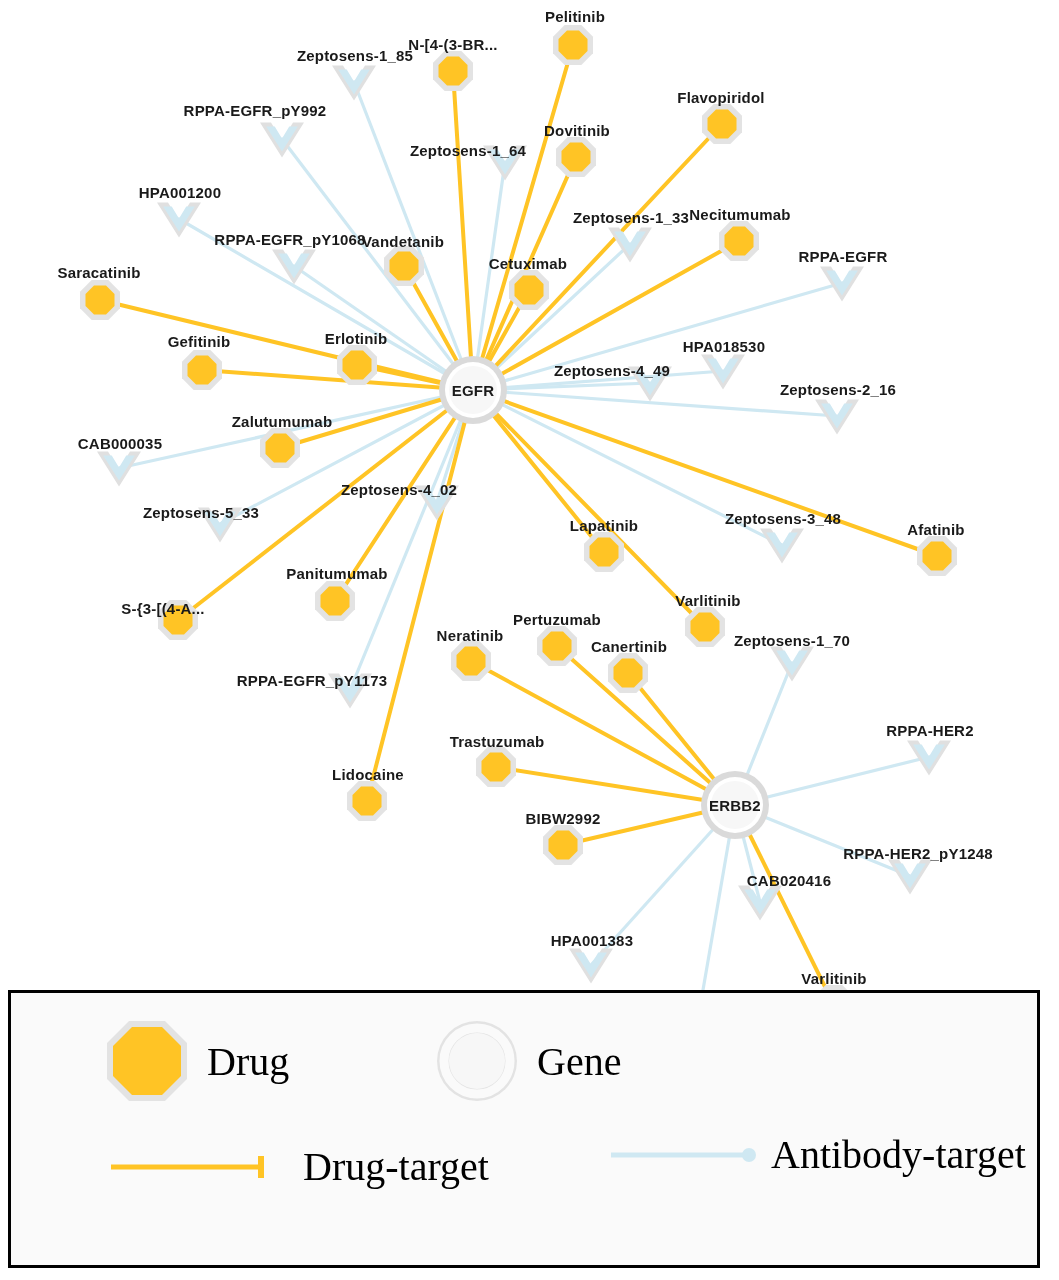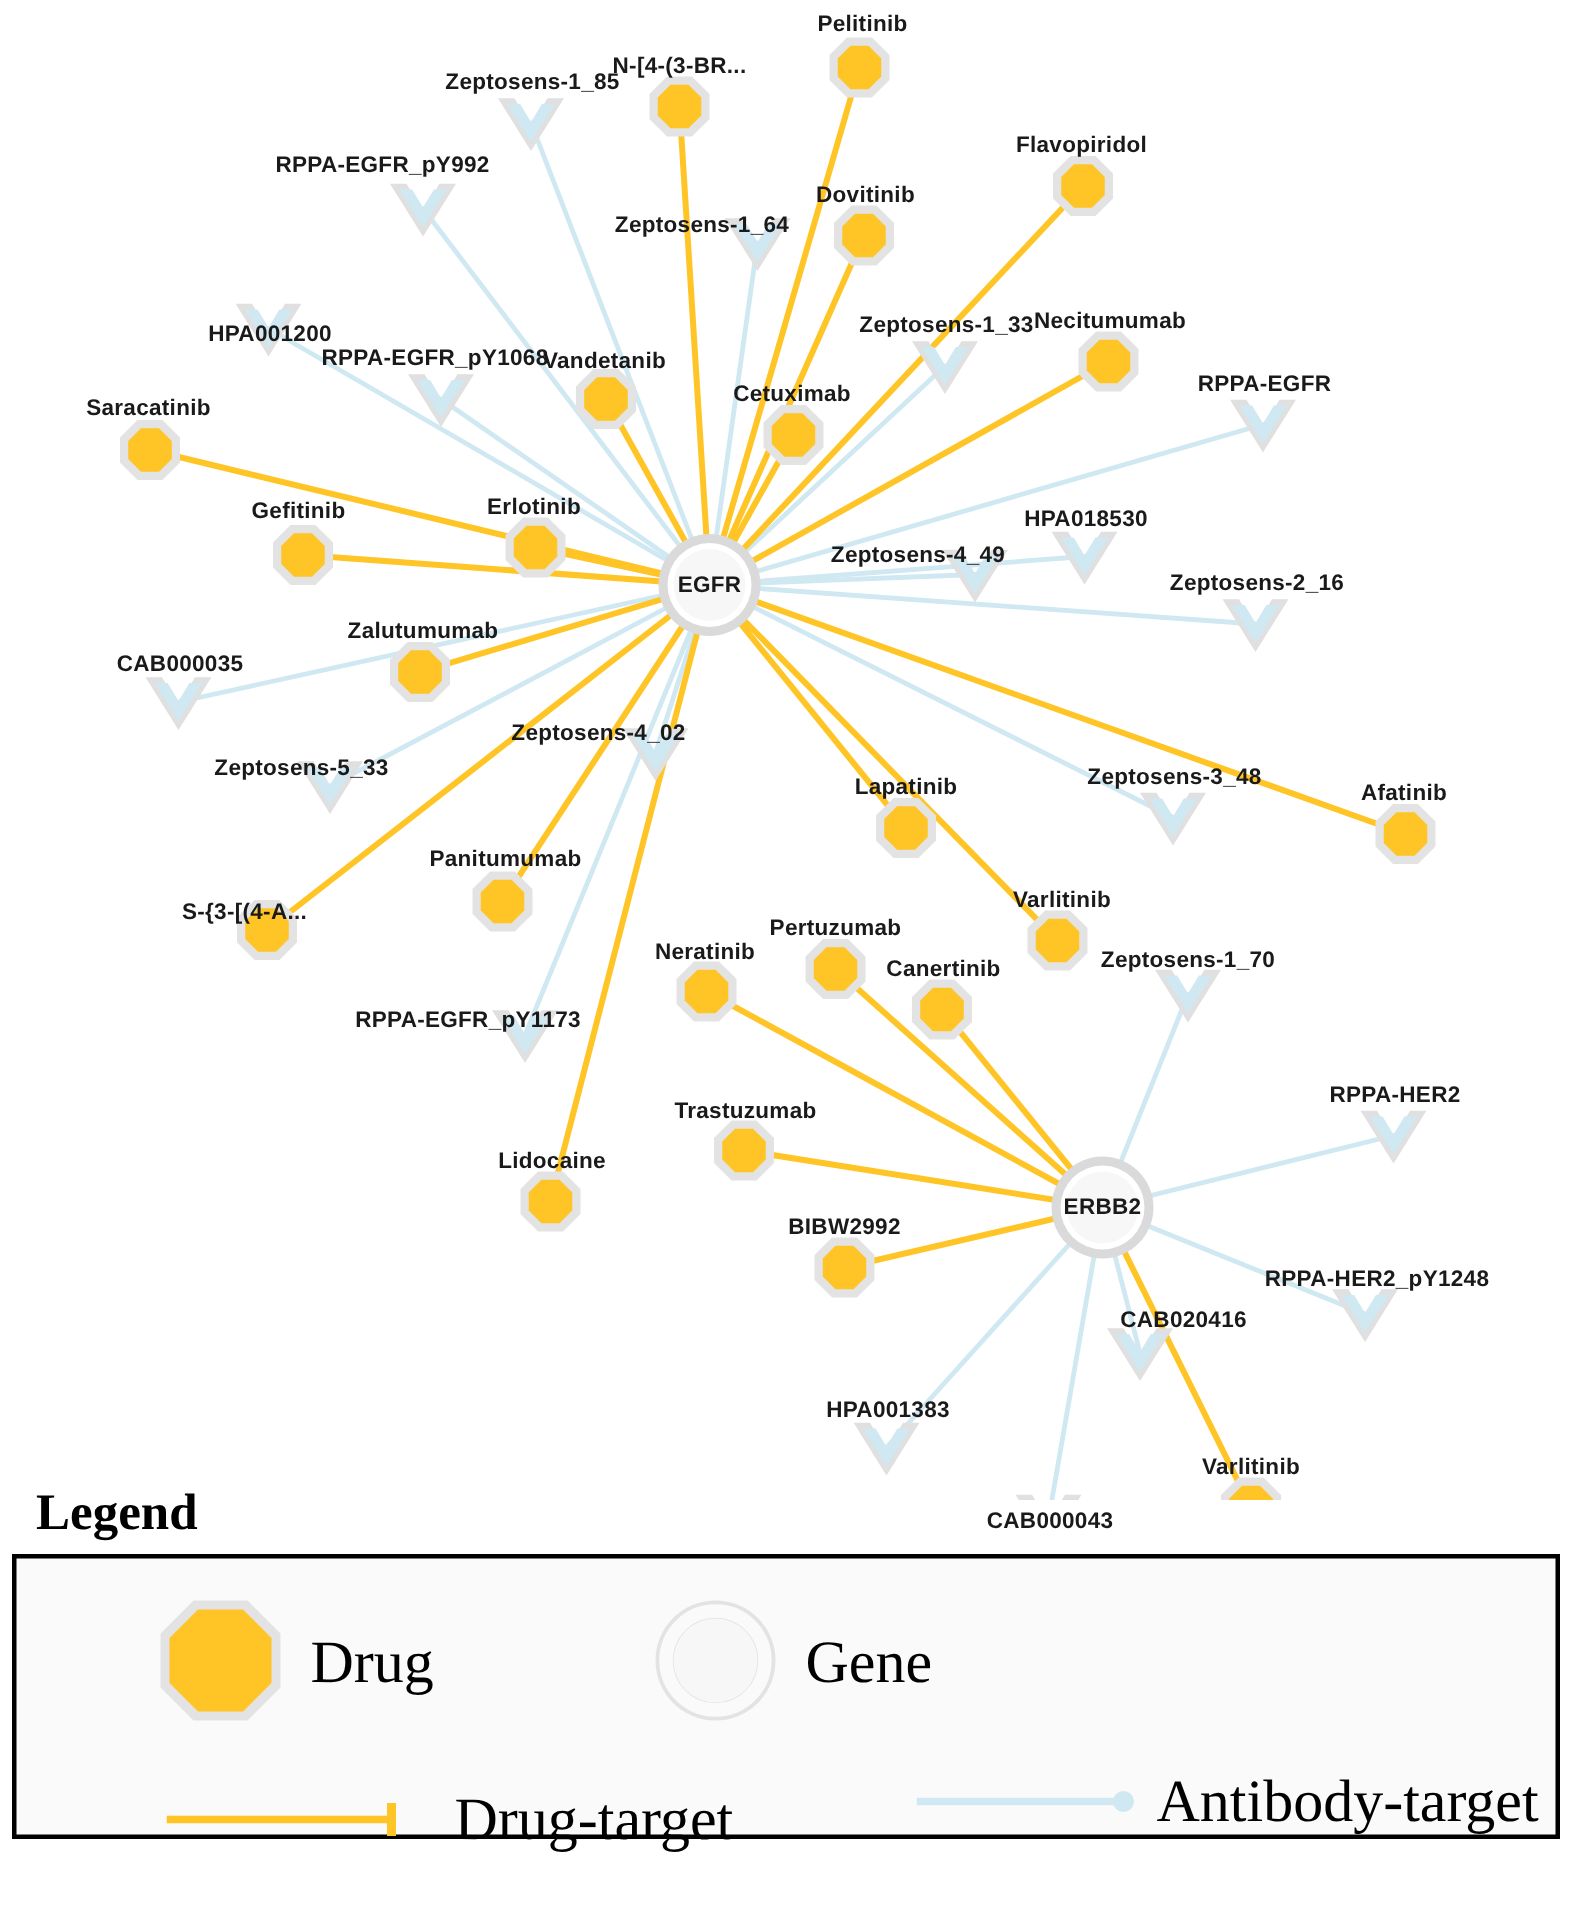--- a/index.html
+++ b/index.html
@@ -48,21 +48,21 @@
     font-family: "Liberation Serif", serif;
     font-size: 34px;
     font-weight: bold;
     color: #000;
     margin: 0 0 8px 16px;
   }
   .legend-box {
     border: 3px solid #000;
     background: #fafafa;
     width: 1032px;
-    height: 190px;
+    height: 278px;
     box-sizing: border-box;
     position: relative;
   }
   .legend-row1 {
     position: absolute;
     top: 22px;
     left: 0;
     width: 100%;
     height: 95px;
   }
@@ -351,21 +351,21 @@
       <div class="node-label" style="left: 557px; top: 619px;">Pertuzumab</div>
       <div class="node-label" style="left: 470px; top: 635px;">Neratinib</div>
       <div class="node-label" style="left: 629px; top: 646px;">Canertinib</div>
       <div class="node-label" style="left: 497px; top: 741px;">Trastuzumab</div>
       <div class="node-label" style="left: 368px; top: 774px;">Lidocaine</div>
       <div class="node-label" style="left: 563px; top: 818px;">BIBW2992</div>
       <div class="node-label" style="left: 834px; top: 978px;">Varlitinib</div>
       <div class="node-label" style="left: 355px; top: 55px;">Zeptosens-1_85</div>
       <div class="node-label" style="left: 255px; top: 110px;">RPPA-EGFR_pY992</div>
       <div class="node-label" style="left: 468px; top: 150px;">Zeptosens-1_64</div>
-      <div class="node-label" style="left: 180px; top: 192px; margin-top: 31px;">HPA001200</div>
+      <div class="node-label" style="left: 180px; top: 192px;">HPA001200</div>
       <div class="node-label" style="left: 631px; top: 217px;">Zeptosens-1_33</div>
       <div class="node-label" style="left: 290px; top: 239px;">RPPA-EGFR_pY1068</div>
       <div class="node-label" style="left: 843px; top: 256px;">RPPA-EGFR</div>
       <div class="node-label" style="left: 724px; top: 346px;">HPA018530</div>
       <div class="node-label" style="left: 612px; top: 370px;">Zeptosens-4_49</div>
       <div class="node-label" style="left: 838px; top: 389px;">Zeptosens-2_16</div>
       <div class="node-label" style="left: 120px; top: 443px;">CAB000035</div>
       <div class="node-label" style="left: 201px; top: 512px;">Zeptosens-5_33</div>
       <div class="node-label" style="left: 399px; top: 489px;">Zeptosens-4_02</div>
       <div class="node-label" style="left: 783px; top: 518px;">Zeptosens-3_48</div>
@@ -375,21 +375,20 @@
       <div class="node-label" style="left: 918px; top: 853px;">RPPA-HER2_pY1248</div>
       <div class="node-label" style="left: 789px; top: 880px;">CAB020416</div>
       <div class="node-label" style="left: 592px; top: 940px;">HPA001383</div>
       <div class="node-label" style="left: 700px; top: 988px; margin-top: 26px;">CAB000043</div>
       <div class="node-label" style="left: 473px; top: 390px;">EGFR</div>
       <div class="node-label" style="left: 735px; top: 805px;">ERBB2</div>
     </div>
 </div>
 
 <div class="legend-wrap">
-  <div class="legend-title">Legend</div>
   <div class="legend-box">
     <div class="legend-row1">
 
       <div class="legend-item" style="left:90px; top:0;">
         <svg width="92" height="92" viewBox="0 0 92 92">
           <polygon points="28,6 64,6 86,28 86,64 64,86 28,86 6,64 6,28" fill="#E3E3E3"></polygon>
           <polygon points="31,12 61,12 80,31 80,61 61,80 31,80 12,61 12,31" fill="#FFC425"></polygon>
         </svg>
         <span class="legend-text">Drug</span>
       </div>

